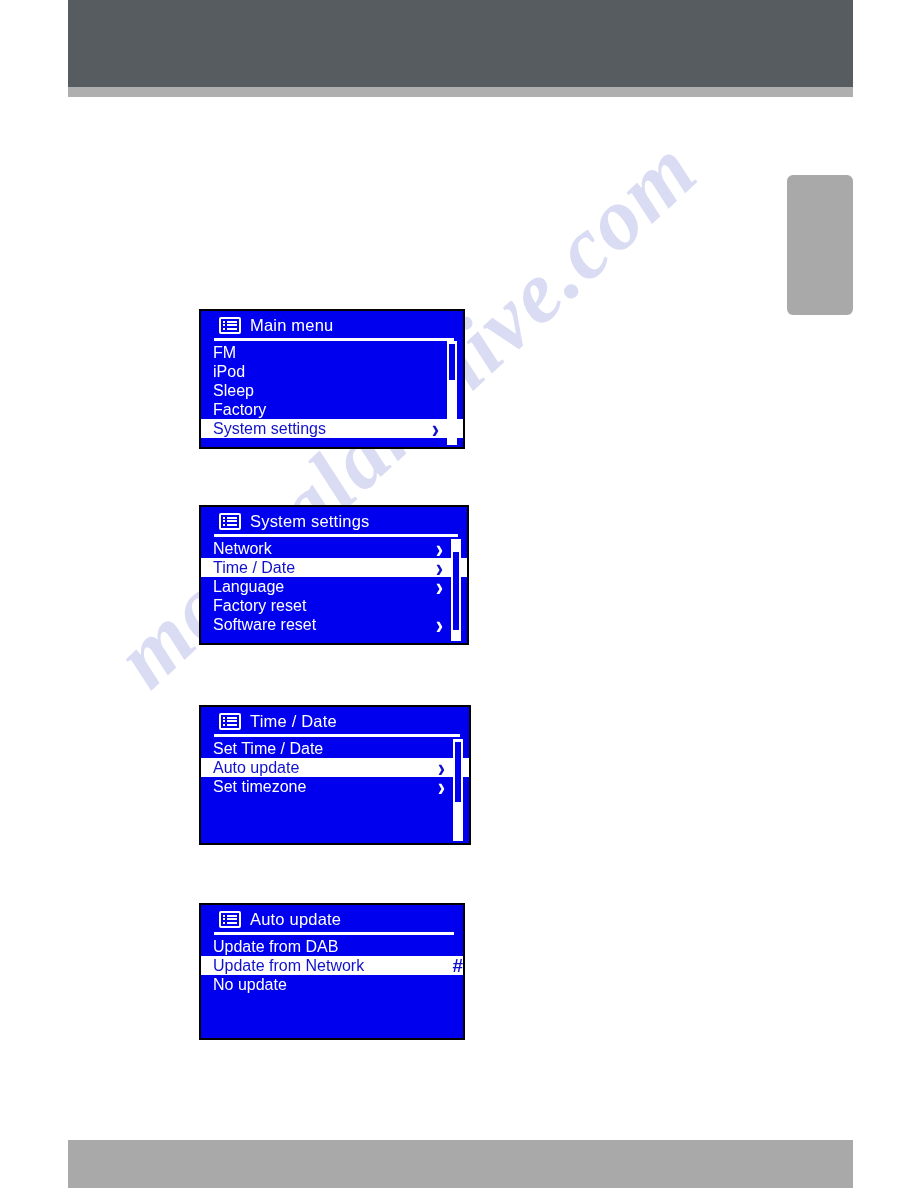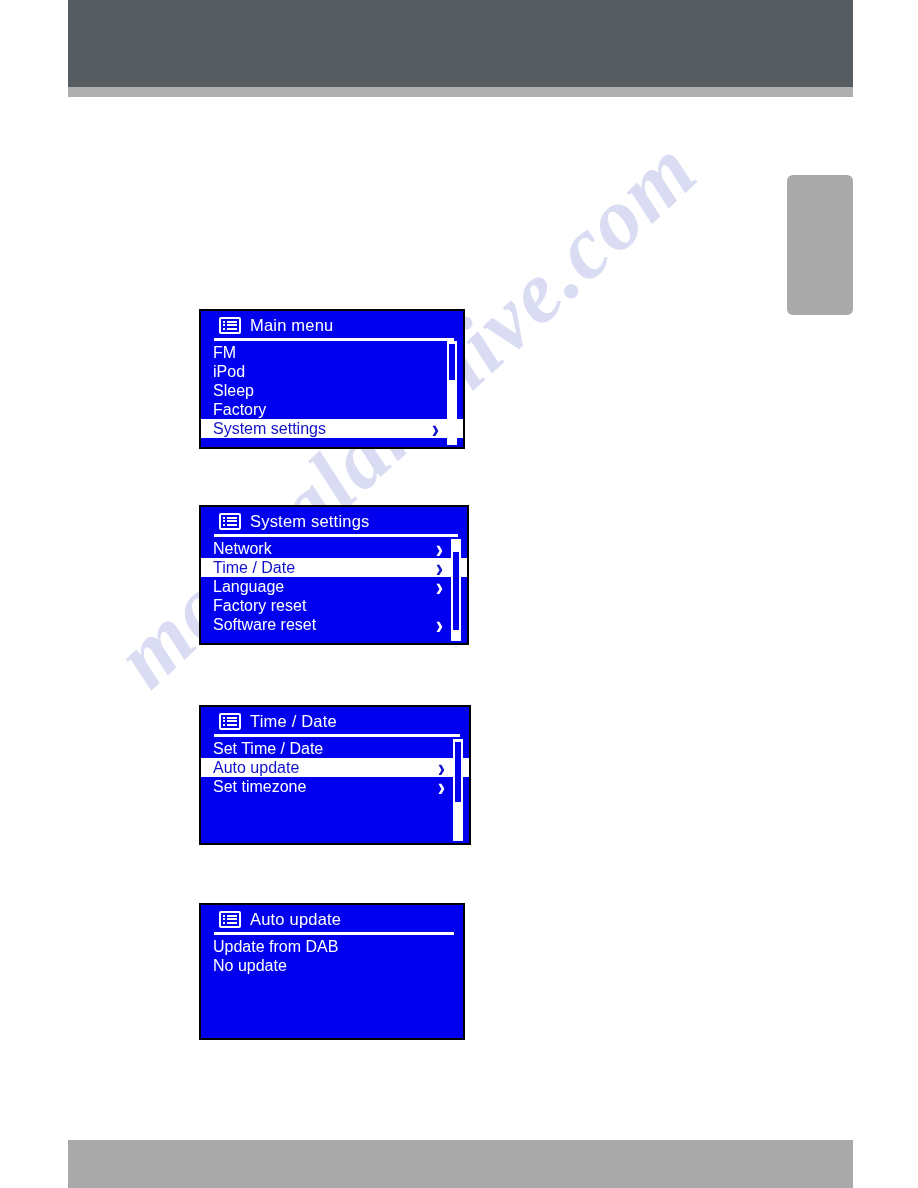--- a/index.html
+++ b/index.html
@@ -354,18 +354,22 @@
             <span class="mi-line"></span>
           </span>
         </span>
         <span class="lcd-title-text">Auto  update</span>
       </div>
       <div class="lcd-sep"></div>
       <div class="lcd-body">
         <div class="lcd-row">
           <span class="row-label">Update  from DAB</span>
         </div>
+        <div class="lcd-row selected">
+          <span class="row-label">Update  from  Network</span>
+          <span class="row-marker">#</span>
+        </div>
         <div class="lcd-row">
           <span class="row-label">No  update</span>
         </div>
       </div>
     </div>
   </div>
 
 </body></html>

